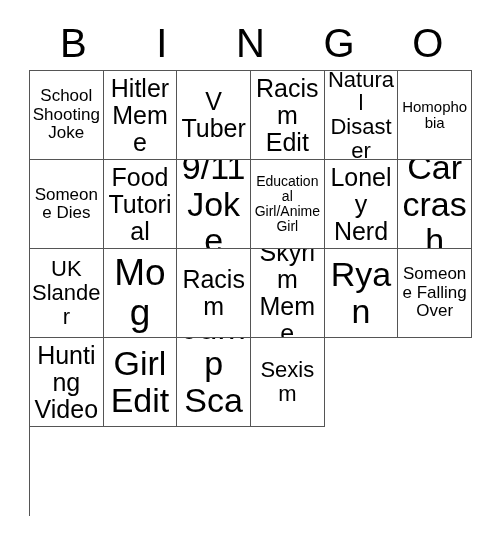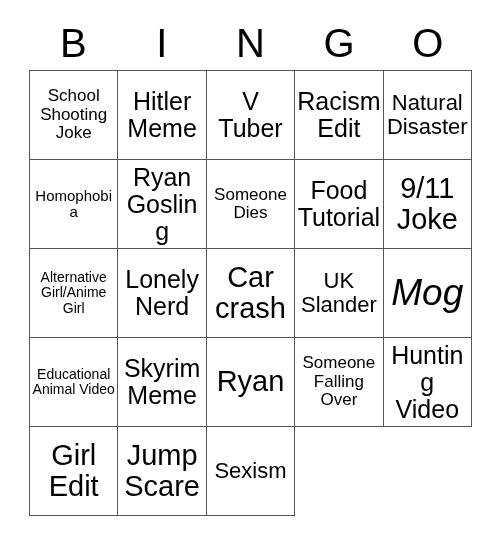--- a/index.html
+++ b/index.html
@@ -46,21 +46,21 @@
   }
 
   
   #bingo-grid {
     position: absolute;
     left: 29px;
     top: 70px;
     width: 443px;
     height: 446px;
     display: grid;
-    grid-template-columns: repeat(5, 1fr);
+    grid-template-columns: repeat(6, 1fr);
     grid-template-rows: repeat(5, 1fr);
     border-top: 1px solid #555555;
     border-left: 1px solid #555555;
     box-sizing: border-box;
     background: #ffffff;
   }
   .bingo-cell {
     border-right: 1px solid #555555;
     border-bottom: 1px solid #555555;
     box-sizing: border-box;
@@ -75,22 +75,22 @@
   .cell-text {
     display: block;
     width: 100%;
     line-height: 1.08;
     word-wrap: break-word;
     overflow-wrap: break-word;
     hyphens: none;
   }
 
   
-  .fs-xxl  { font-size: 37px; font-style: italic; }
-  .fs-xl   { font-size: 29px; }
+  .fs-xxl  { font-size: 37px; }
+  .fs-xl   { font-size: 34px; }
   .fs-lg   { font-size: 25px; }
   .fs-md   { font-size: 22px; }
   .fs-sm   { font-size: 17px; }
   .fs-xs   { font-size: 14px; }
   .fs-xxs  { font-size: 15px; }
 </style>
 </head>
 <body>
 
 <div id="card-root">
@@ -118,50 +118,47 @@
         <span class="cell-text fs-lg">Racism Edit</span>
       </div>
     <div class="bingo-cell">
         <span class="cell-text fs-md">Natural Disaster</span>
       </div>
 
     <div class="bingo-cell">
         <span class="cell-text fs-xxs">Homophobia</span>
       </div>
     <div class="bingo-cell">
-        <span class="cell-text fs-lg">Ryan Gosling</span>
-      </div>
-    <div class="bingo-cell">
         <span class="cell-text fs-sm">Someone Dies</span>
       </div>
     <div class="bingo-cell">
         <span class="cell-text fs-lg">Food Tutorial</span>
       </div>
     <div class="bingo-cell">
         <span class="cell-text fs-xl">9/11 Joke</span>
       </div>
 
     <div class="bingo-cell">
-        <span class="cell-text fs-xs">Alternative Girl/Anime Girl</span>
+        <span class="cell-text fs-xs">Educational Girl/Anime Girl</span>
       </div>
     <div class="bingo-cell">
         <span class="cell-text fs-lg">Lonely Nerd</span>
       </div>
     <div class="bingo-cell">
         <span class="cell-text fs-xl">Car crash</span>
       </div>
     <div class="bingo-cell">
         <span class="cell-text fs-md">UK Slander</span>
       </div>
 
     <div class="bingo-cell">
         <span class="cell-text fs-xxl">Mog</span>
       </div>
     <div class="bingo-cell">
-        <span class="cell-text fs-xs">Educational Animal Video</span>
+        <span class="cell-text fs-lg">Racism</span>
       </div>
     <div class="bingo-cell">
         <span class="cell-text fs-lg">Skyrim Meme</span>
       </div>
     <div class="bingo-cell">
         <span class="cell-text fs-xl">Ryan</span>
       </div>
 
     <div class="bingo-cell">
         <span class="cell-text fs-sm">Someone Falling Over</span>

